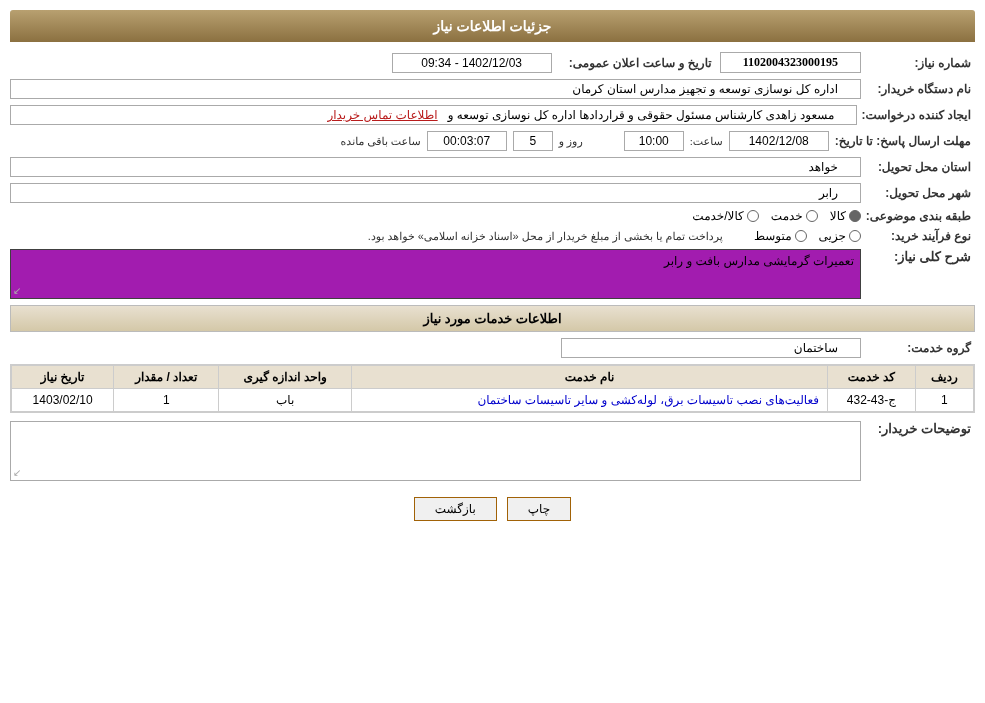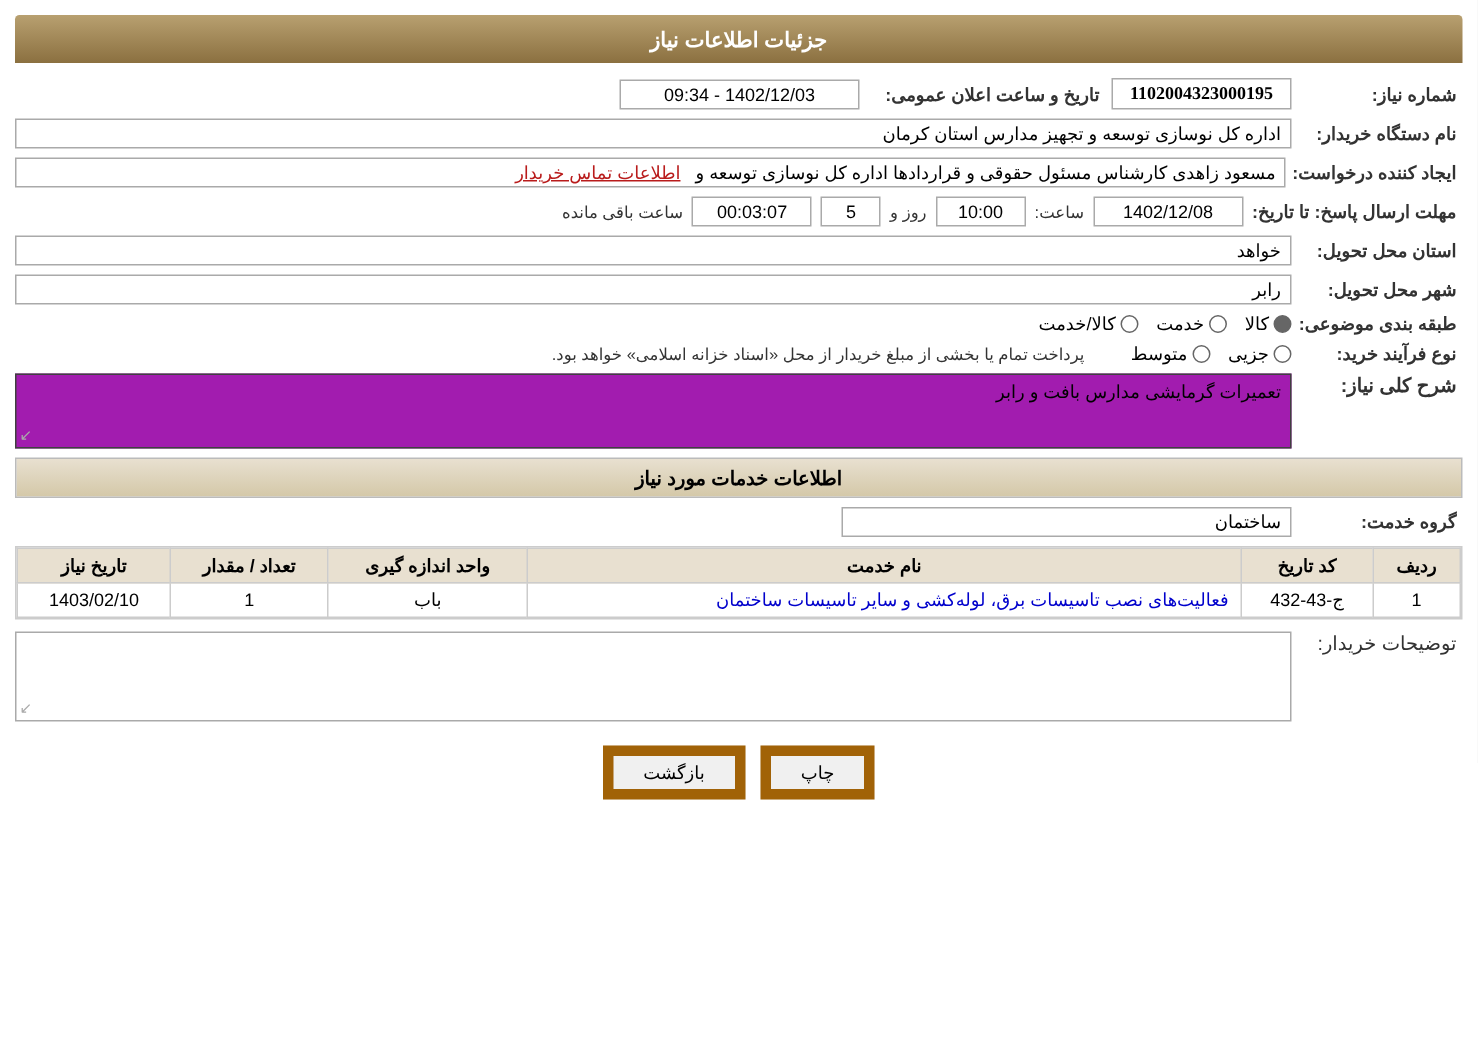--- a/index.html
+++ b/index.html
@@ -36,21 +36,21 @@
       color: #333;
       font-weight: bold;
       white-space: nowrap;
       min-width: 110px;
       text-align: right;
       padding-right: 4px;
     }
     .value-box {
       border: 1px solid #aaa;
       background: #fff;
-      padding: 2px 6px;
+      padding: 2px 22px;
       min-height: 20px;
       flex: 1;
       text-align: right;
     }
     .value-box.narrow { flex: 0 0 120px; }
     .value-box.medium { flex: 0 0 160px; }
     .link-text {
       color: #b91c1c;
       text-decoration: underline;
       cursor: pointer;
@@ -96,20 +96,21 @@
     .time-box {
       border: 1px solid #aaa;
       background: #fff;
       padding: 2px 6px;
       text-align: center;
     }
     .small-label {
       font-size: 11px;
       color: #333;
       white-space: nowrap;
+      font-family: Liberation Serif, serif;
     }
     .table-wrapper {
       border: 1px solid #ccc;
       margin: 6px 0;
     }
     table {
       width: 100%;
       border-collapse: collapse;
       font-size: 12px;
     }
@@ -142,21 +143,21 @@
     }
     .footer-buttons {
       display: flex;
       justify-content: center;
       gap: 10px;
       margin-top: 16px;
       margin-bottom: 10px;
     }
     .btn {
       padding: 4px 20px;
-      border: 7px solid #a16207;
+      border: 1px solid #a16207;
       background: #f0f0f0;
       cursor: pointer;
       font-family: Tahoma, Arial, sans-serif;
       font-size: 12px;
     }
     .main-content {
       position: relative;
     }
     .content-row {
       position: relative;
@@ -208,21 +209,21 @@
         <span>مسعود زاهدی کارشناس مسئول حقوقی و قراردادها اداره کل نوسازی  توسعه و</span>
         &nbsp;
         <span class="link-text">اطلاعات تماس خریدار</span>
       </div>
     </div>
 
     <div class="row content-row time-row">
       <span class="label" style="min-width:130px;">مهلت ارسال پاسخ: تا تاریخ:</span>
       <div class="time-box" style="width:100px;">1402/12/08</div>
       <span class="small-label">ساعت:</span>
-      <div class="time-box" style="width:60px;">10:00</div>
+      <div class="time-box" style="width:60px;margin-left:35px;">10:00</div>
       <span class="small-label">روز و</span>
       <div class="time-box" style="width:40px;">5</div>
       <div class="time-box" style="width:80px;">00:03:07</div>
       <span class="small-label">ساعت باقی مانده</span>
     </div>
 
     <div class="row content-row">
       <span class="label">استان محل تحویل:</span>
       <div class="value-box">خواهد</div>
     </div>
@@ -279,42 +280,42 @@
     <div class="row content-row">
       <span class="label">گروه خدمت:</span>
       <div class="value-box" style="max-width:300px;">ساختمان</div>
     </div>
 
     <div class="table-wrapper">
       <table>
         <thead>
           <tr>
             <th>ردیف</th>
-            <th>کد تاریخ</th>
+            <th>کد خدمت</th>
             <th>نام خدمت</th>
             <th>واحد اندازه گیری</th>
             <th>تعداد / مقدار</th>
             <th>تاریخ نیاز</th>
           </tr>
         </thead>
         <tbody>
           <tr>
             <td>1</td>
             <td>ج-43-432</td>
             <td style="color:#0000cc; text-align:right;">فعالیت‌های نصب تاسیسات برق، لوله‌کشی و سایر تاسیسات ساختمان</td>
             <td>باب</td>
             <td>1</td>
             <td>1403/02/10</td>
           </tr>
         </tbody>
       </table>
     </div>
 
     <div class="row content-row" style="align-items:flex-start; margin-top:8px;">
-      <span class="label" style="font-size:13px; font-weight:normal; min-width:110px;">توضیحات خریدار:</span>
+      <span class="label" style="font-size:13px; font-weight:bold; min-width:110px;">توضیحات خریدار:</span>
       <div style="flex:1;">
         <div class="description-box">
           <span></span>
         </div>
       </div>
     </div>
 
     <div class="footer-buttons">
       <button class="btn">چاپ</button>
       <button class="btn">بازگشت</button>

